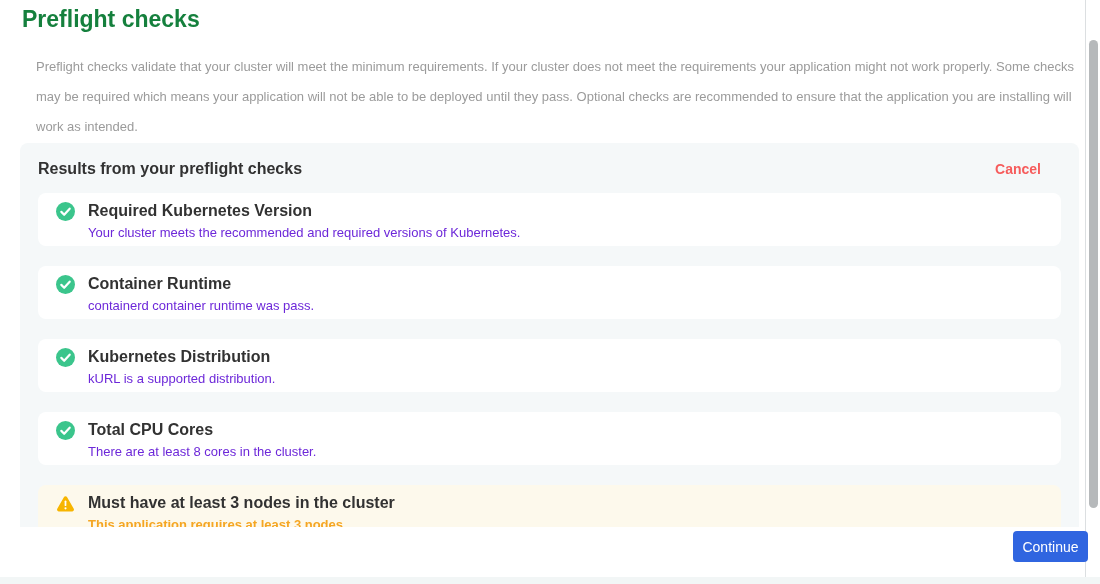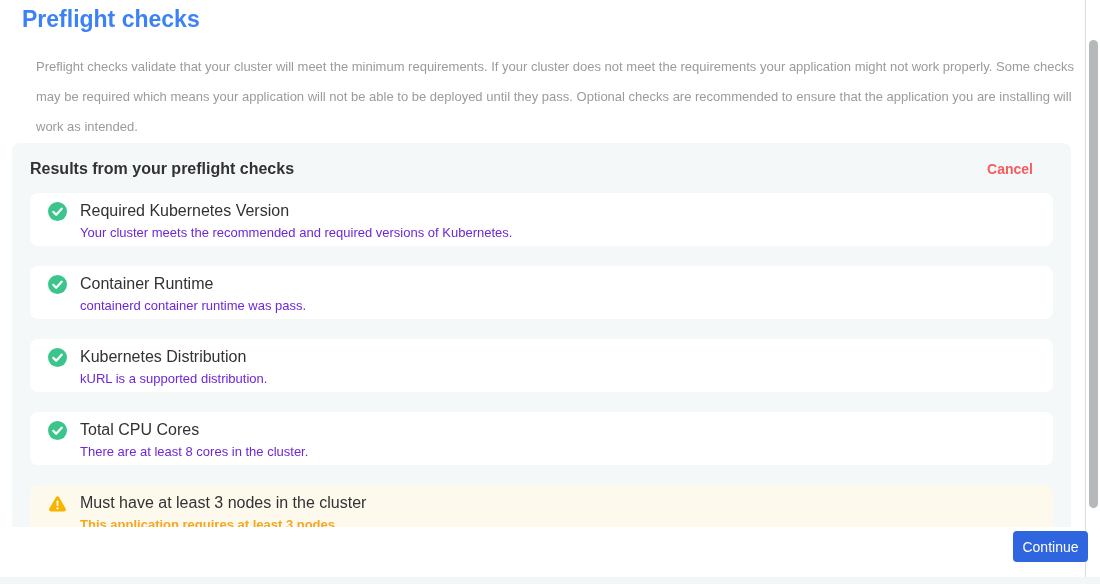--- a/index.html
+++ b/index.html
@@ -8,28 +8,28 @@
     background:#ffffff;
     font-family:"Liberation Sans", sans-serif;
     -webkit-font-smoothing:antialiased;
   }
   .main{
     position:absolute;left:0;top:0;width:1086px;height:584px;
     border-right:1px solid #dcdfe1;box-sizing:border-box;background:#fff;
   }
   h1.page-title{
     position:absolute;left:22px;top:6px;margin:0;
-    font-size:23px;font-weight:bold;color:#3b82f6;letter-spacing:0;
+    font-size:23px;font-weight:bold;color:#15803d;letter-spacing:0;
   }
   p.page-desc{
     position:absolute;left:22px;top:38px;width:1042px;margin:14px;
     font-size:13px;line-height:30px;color:#9b9b9b;
   }
   .panel{
-    position:absolute;left:12px;top:143px;width:1059px;height:384px;
+    position:absolute;left:20px;top:143px;width:1059px;height:384px;
     background:var(--panel-bg,#f5f8f9);
     border-radius:8px 8px 0 0;overflow:hidden;
     box-sizing:border-box;padding:17px 18px 0 18px;
   }
   .panel-header{
     display:flex;justify-content:space-between;align-items:center;
     margin:0 0 15px 0;padding-right:20px;
   }
   .panel-title{font-size:16px;font-weight:bold;color:#323232;}
   .cancel-link{
@@ -39,21 +39,21 @@
   .card{
     position:relative;background:#ffffff;border-radius:8px;
     height:53px;margin-bottom:20px;box-sizing:border-box;
     padding:8px 10px 0 50px;
   }
   .card.warn{background:var(--warn-bg,#fdf9ec);}
   .card .icon{
     position:absolute;left:18px;top:9px;width:19px;height:19px;display:block;
   }
   .card .icon svg{display:block;width:19px;height:19px;}
-  .card-title{font-size:16px;font-weight:normal;color:#323232;line-height:19px;}
+  .card-title{font-size:16px;font-weight:bold;color:#323232;line-height:19px;}
   .card-msg{font-size:13px;color:#6d28d9;margin-top:5px;line-height:15px;}
   .card.warn .card-msg{color:var(--warn-text,#f5a623);font-weight:bold;}
   .continue-btn{
     position:absolute;left:1013px;top:531px;width:75px;height:31px;
     background:var(--button,#3065e0);color:#ffffff;
     font-family:inherit;font-size:14px;font-weight:normal;
     border:0;border-radius:4px;cursor:pointer;z-index:5;
   }
   .scrollbar-track{
     position:absolute;left:1087px;top:0;width:13px;height:584px;background:#ffffff;

